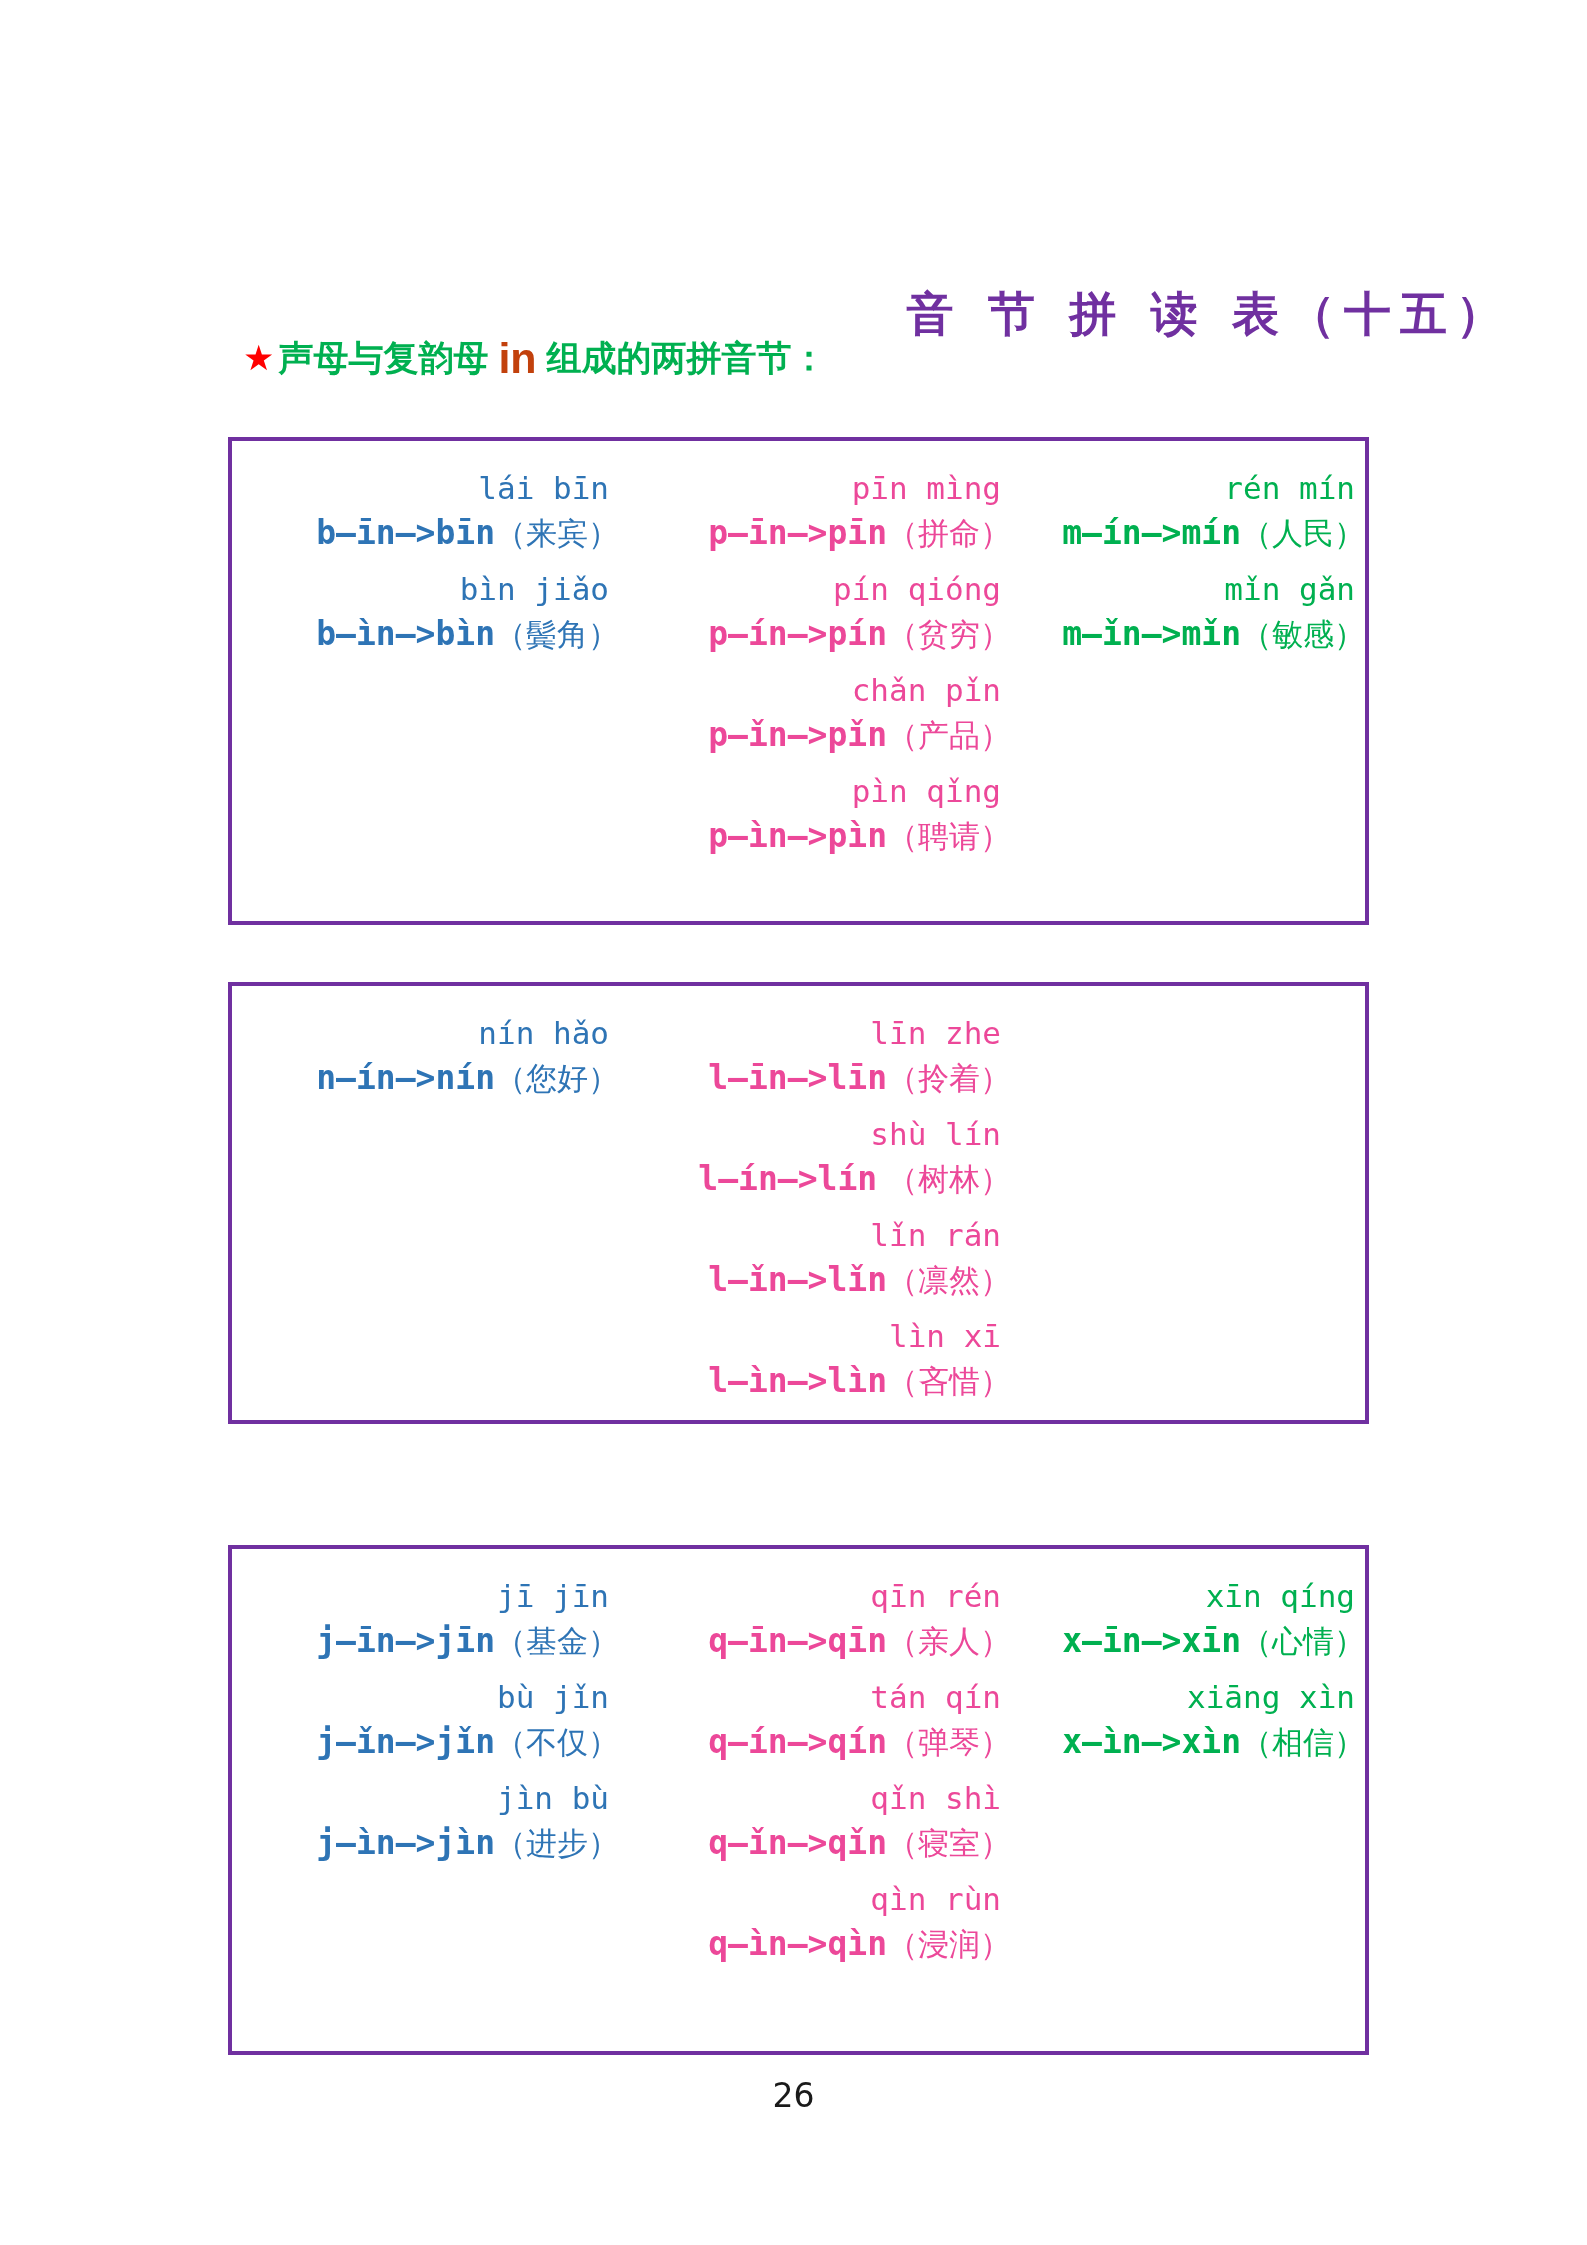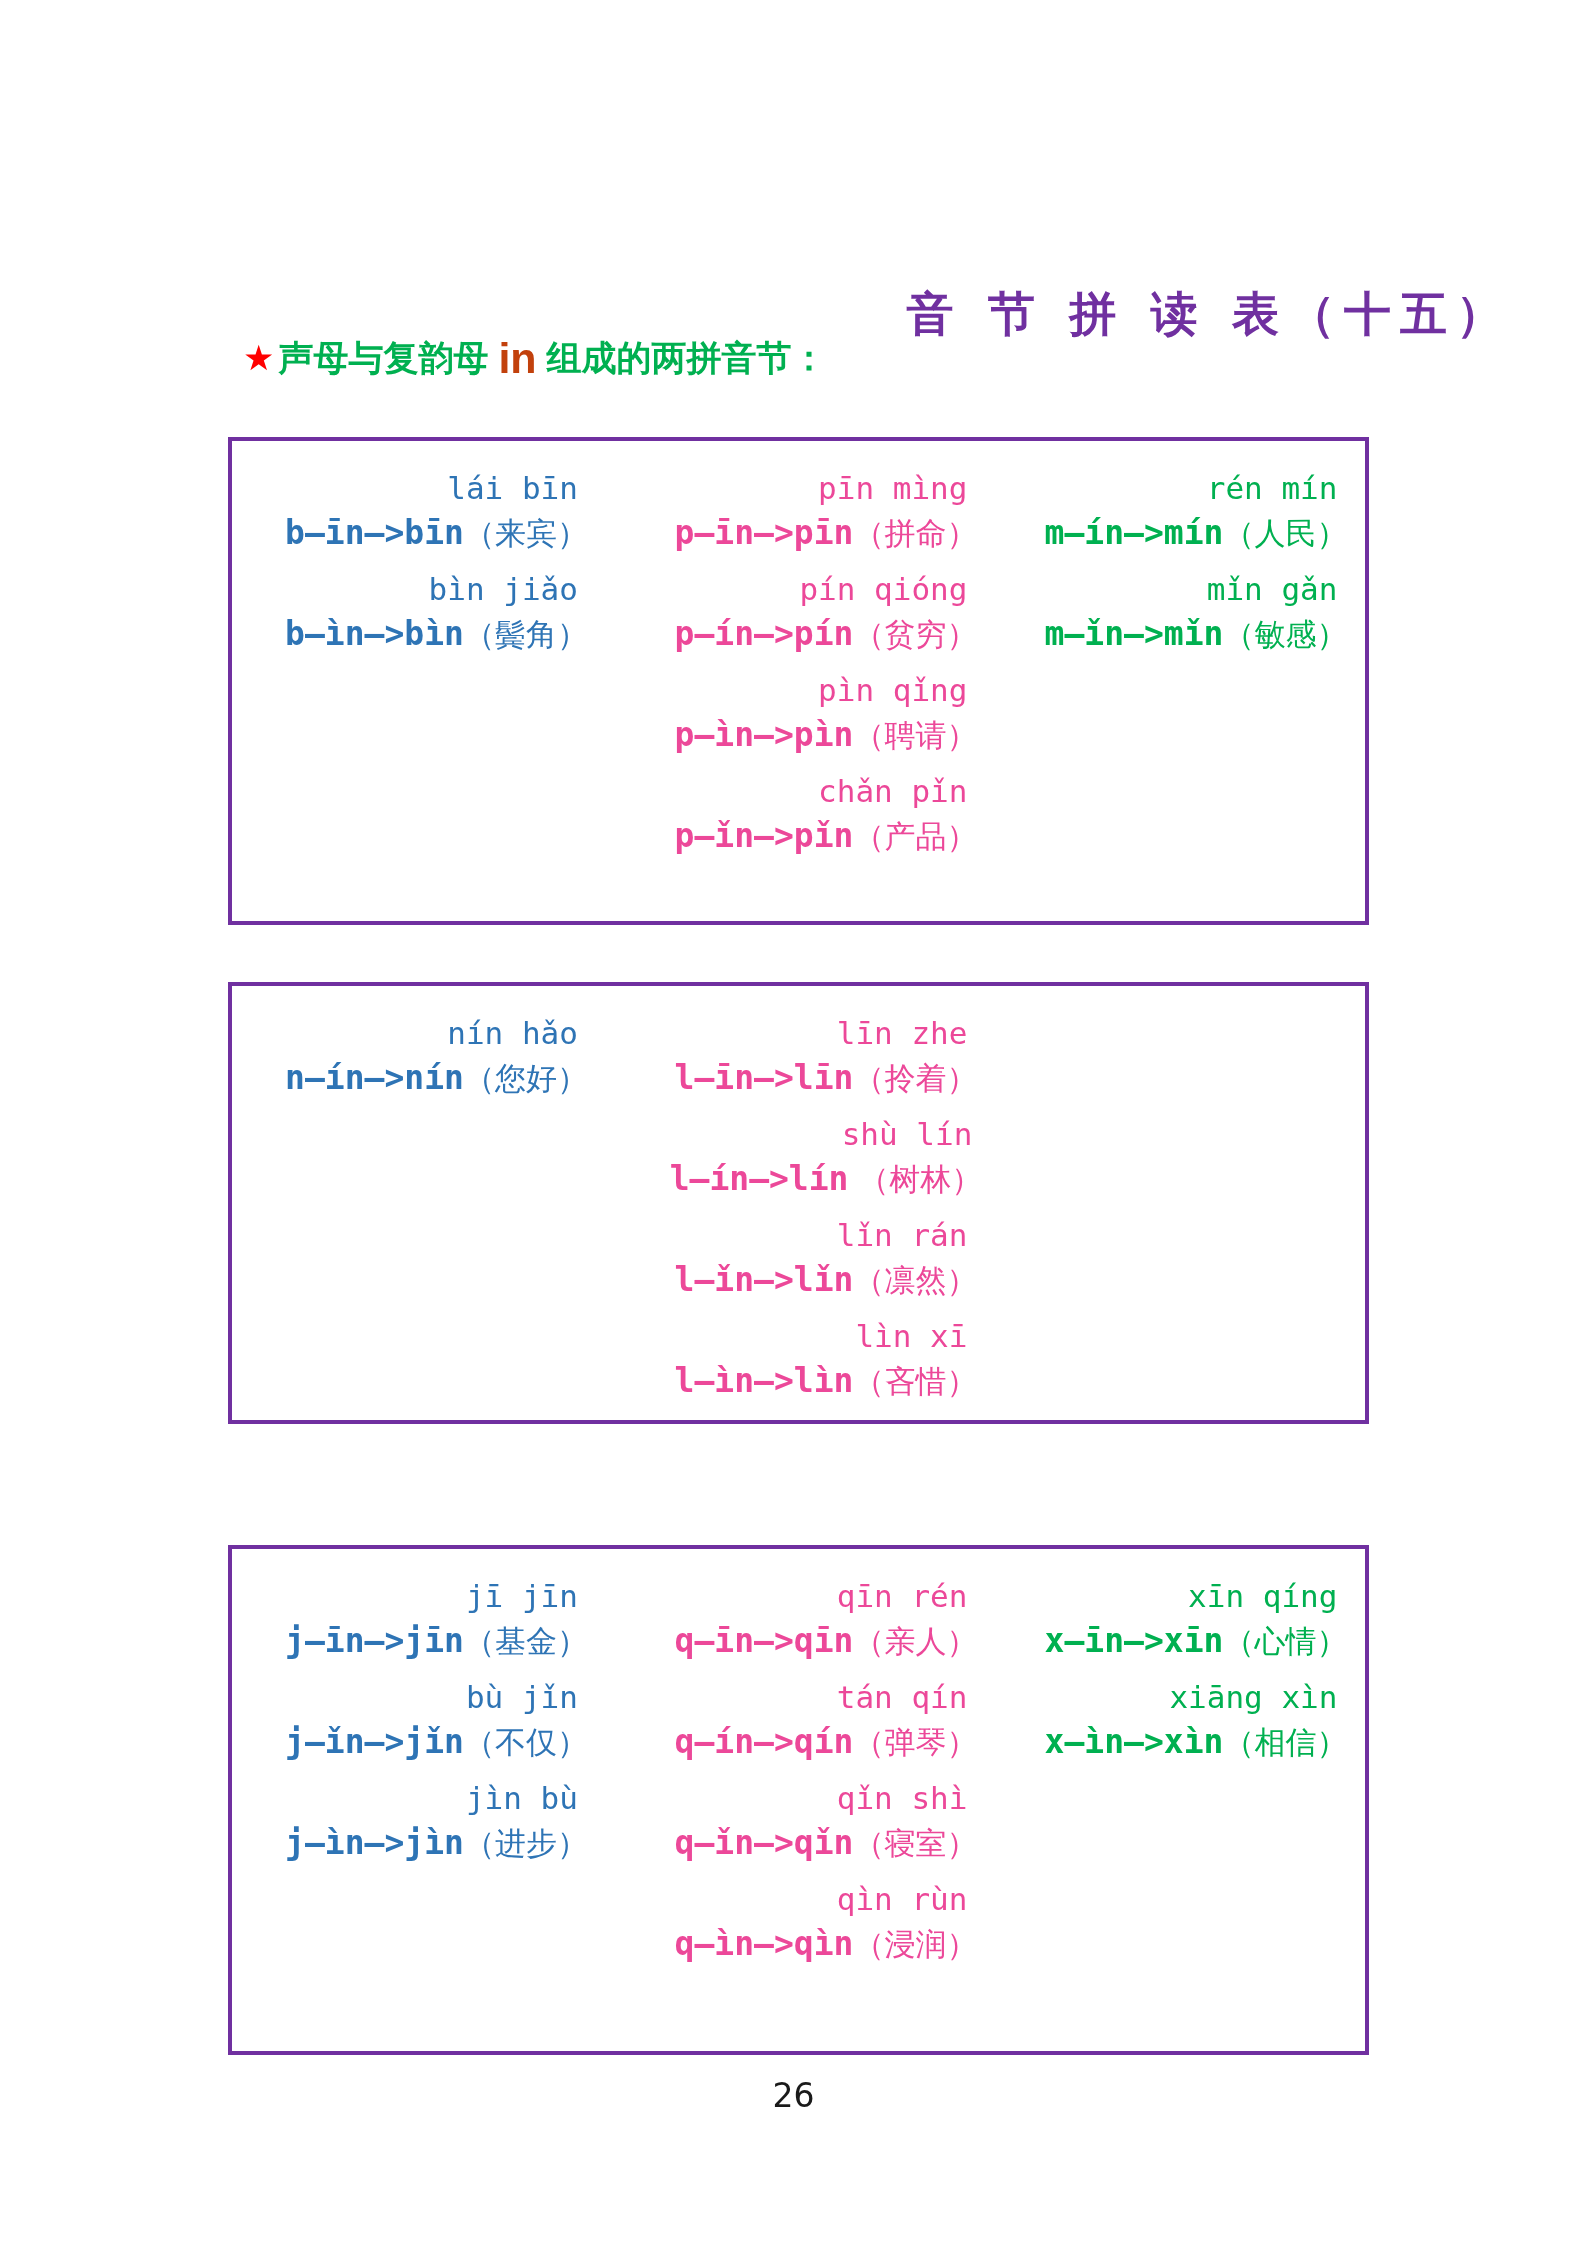--- a/index.html
+++ b/index.html
@@ -24,21 +24,21 @@
     font-weight:bold;margin:0 10px;vertical-align:-3px;
   }
   #boxes .box{
     position:absolute;left:228px;width:1141px;box-sizing:border-box;
     border:4px solid #7030A0;display:flex;align-items:flex-start;background:#fff;
   }
   .box1{top:437px;height:488px;}
   .box2{top:982px;height:442px;}
   .box3{top:1545px;height:510px;}
   .col{
-    display:flex;flex-direction:column;align-items:center;
+    display:flex;flex-direction:column;align-items:flex-end;
     box-sizing:border-box;padding:26px 0 0 22px;
   }
   .col1{width:387px;}
   .col2{width:392px;}
   .col3{width:354px;padding-left:16px;}
   .c-blue{color:#2E74B5;}
   .c-dark_red{color:#ec4899;}
   .c-green{color:#00B050;}
   .entry{margin-bottom:11px;}
   .entry .lbl{
@@ -82,26 +82,26 @@
       <div class="col col2 c-dark_red">
         <div class="entry">
           <div class="lbl">pīn mìng</div>
           <div class="formula"><span>p—īn—&gt;pīn</span><span class="cn">（拼命）</span></div>
         </div>
         <div class="entry">
           <div class="lbl">pín qióng</div>
           <div class="formula"><span>p—ín—&gt;pín</span><span class="cn">（贫穷）</span></div>
         </div>
         <div class="entry">
+          <div class="lbl">chǎn pǐn</div>
+          <div class="formula"><span>p—ǐn—&gt;pǐn</span><span class="cn">（产品）</span></div>
+        </div>
+        <div class="entry">
           <div class="lbl">pìn qǐng</div>
           <div class="formula"><span>p—ìn—&gt;pìn</span><span class="cn">（聘请）</span></div>
-        </div>
-        <div class="entry">
-          <div class="lbl">chǎn pǐn</div>
-          <div class="formula"><span>p—ǐn—&gt;pǐn</span><span class="cn">（产品）</span></div>
         </div>
       </div>
       <div class="col col3 c-green">
         <div class="entry">
           <div class="lbl">rén mín</div>
           <div class="formula"><span>m—ín—&gt;mín</span><span class="cn">（人民）</span></div>
         </div>
         <div class="entry">
           <div class="lbl">mǐn gǎn</div>
           <div class="formula"><span>m—ǐn—&gt;mǐn</span><span class="cn">（敏感）</span></div>

